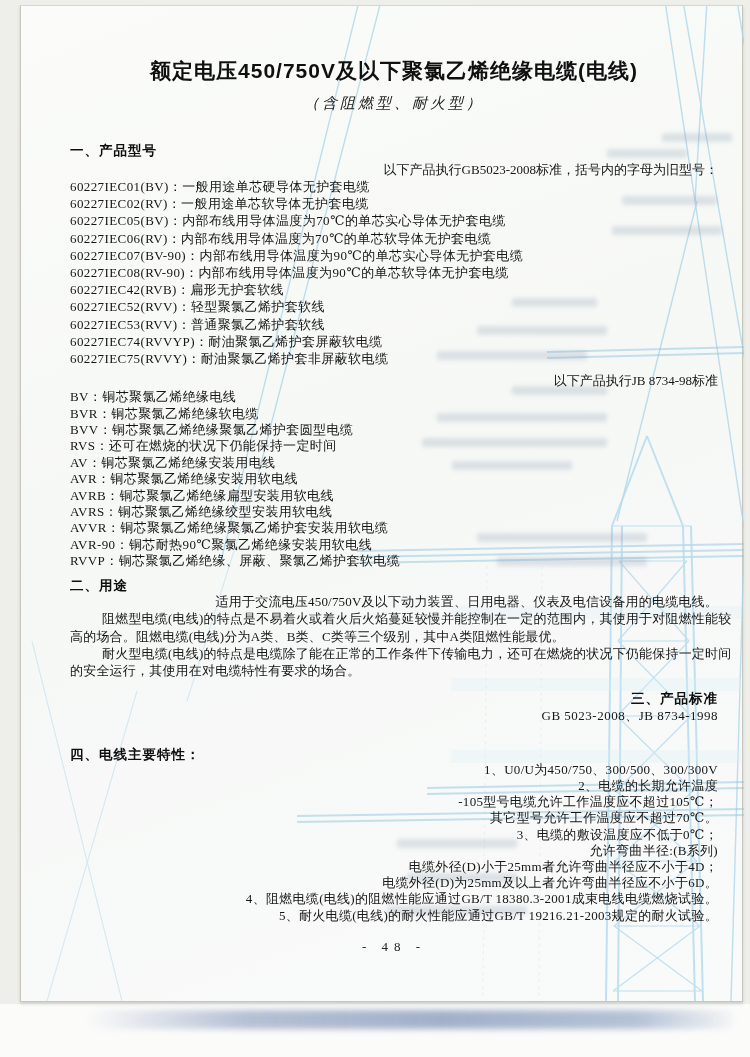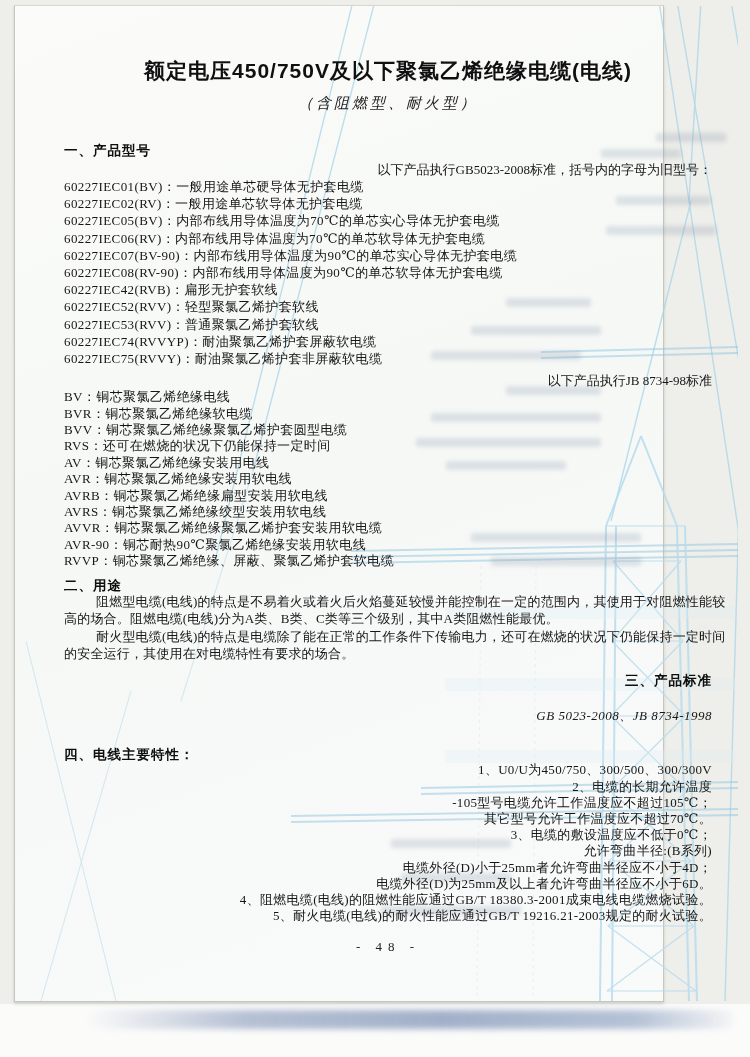--- a/index.html
+++ b/index.html
@@ -14,21 +14,21 @@
   .below-area{
     position:absolute;left:0;top:1004px;width:750px;height:53px;
     background:#fbfbfa;
   }
   .below-band{
     position:absolute;left:85px;top:1010px;width:648px;height:19px;
     background:linear-gradient(90deg,rgba(130,150,185,0) 0%,rgba(96,120,165,.45) 25%,rgba(88,114,160,.55) 55%,rgba(96,125,170,.45) 85%,rgba(130,150,185,.05) 100%);
     filter:blur(3px);border-radius:4px;
   }
   .page{
-    position:absolute;left:14px;top:5px;width:650px;height:997px;
+    position:absolute;left:20px;top:5px;width:723px;height:997px;
     background:linear-gradient(160deg,#fbfcfa 0%,#f6f8f6 45%,#f9fafa 100%);
     border:1px solid #c6c6bd;border-top-color:#d8d8d0;
     box-shadow:0 2px 3px rgba(60,60,55,.18);
     box-sizing:border-box;
   }
   .watermark{position:absolute;left:0;top:0;pointer-events:none;}
   .ghost{
     position:absolute;height:9px;border-radius:2px;
     background:rgba(125,140,165,.22);filter:blur(2px);
   }
@@ -55,21 +55,21 @@
   .h2{margin-top:8px;}
   .h3{margin-top:11px;text-align:right;}
   .h4{margin-top:23px;}
   .ind2{padding-left:32px;text-align:right;}
   .intro{margin-top:3px;line-height:17px;white-space:nowrap;}
   .intro2{margin-top:5px;line-height:17px;white-space:nowrap;}
   .list1 .ln{line-height:17.2px;white-space:nowrap;letter-spacing:.4px;}
   .list2 .ln{line-height:16.4px;white-space:nowrap;letter-spacing:.4px;}
   .usage .ln{line-height:17.4px;white-space:nowrap;letter-spacing:.2px;}
   .chars .ln{line-height:16.2px;white-space:nowrap;letter-spacing:.3px;}
-  .std-body{margin-top:19px;line-height:17px;white-space:nowrap;letter-spacing:.5px;font-style:italic;}
+  .std-body{margin-top:1px;line-height:17px;white-space:nowrap;letter-spacing:.5px;}
   .page-number{
     margin-top:15px;text-align:center;font-size:13px;line-height:16px;
     letter-spacing:6px;color:#222;
   }
 </style>
 </head>
 <body>
 
 <div class="below-area"></div>
 <div class="below-band"></div>
@@ -197,20 +197,21 @@
       <div class="ln">AVR：铜芯聚氯乙烯绝缘安装用软电线</div>
       <div class="ln">AVRB：铜芯聚氯乙烯绝缘扁型安装用软电线</div>
       <div class="ln">AVRS：铜芯聚氯乙烯绝缘绞型安装用软电线</div>
       <div class="ln">AVVR：铜芯聚氯乙烯绝缘聚氯乙烯护套安装用软电缆</div>
       <div class="ln">AVR-90：铜芯耐热90℃聚氯乙烯绝缘安装用软电线</div>
       <div class="ln">RVVP：铜芯聚氯乙烯绝缘、屏蔽、聚氯乙烯护套软电缆</div>
     </div>
 
     <div class="sec-heading h2">二、用途</div>
     <div class="usage">
+      <div class="ln ind2">适用于交流电压450/750V及以下动力装置、日用电器、仪表及电信设备用的电缆电线。</div>
       <div class="ln ind2">阻燃型电缆(电线)的特点是不易着火或着火后火焰蔓延较慢并能控制在一定的范围内，其使用于对阻燃性能较</div>
       <div class="ln">高的场合。阻燃电缆(电线)分为A类、B类、C类等三个级别，其中A类阻燃性能最优。</div>
       <div class="ln ind2">耐火型电缆(电线)的特点是电缆除了能在正常的工作条件下传输电力，还可在燃烧的状况下仍能保持一定时间</div>
       <div class="ln">的安全运行，其使用在对电缆特性有要求的场合。</div>
     </div>
 
     <div class="sec-heading h3">三、产品标准</div>
     <div class="std-body ind2">GB 5023-2008、JB 8734-1998</div>
 
     <div class="sec-heading h4">四、电线主要特性：</div>

